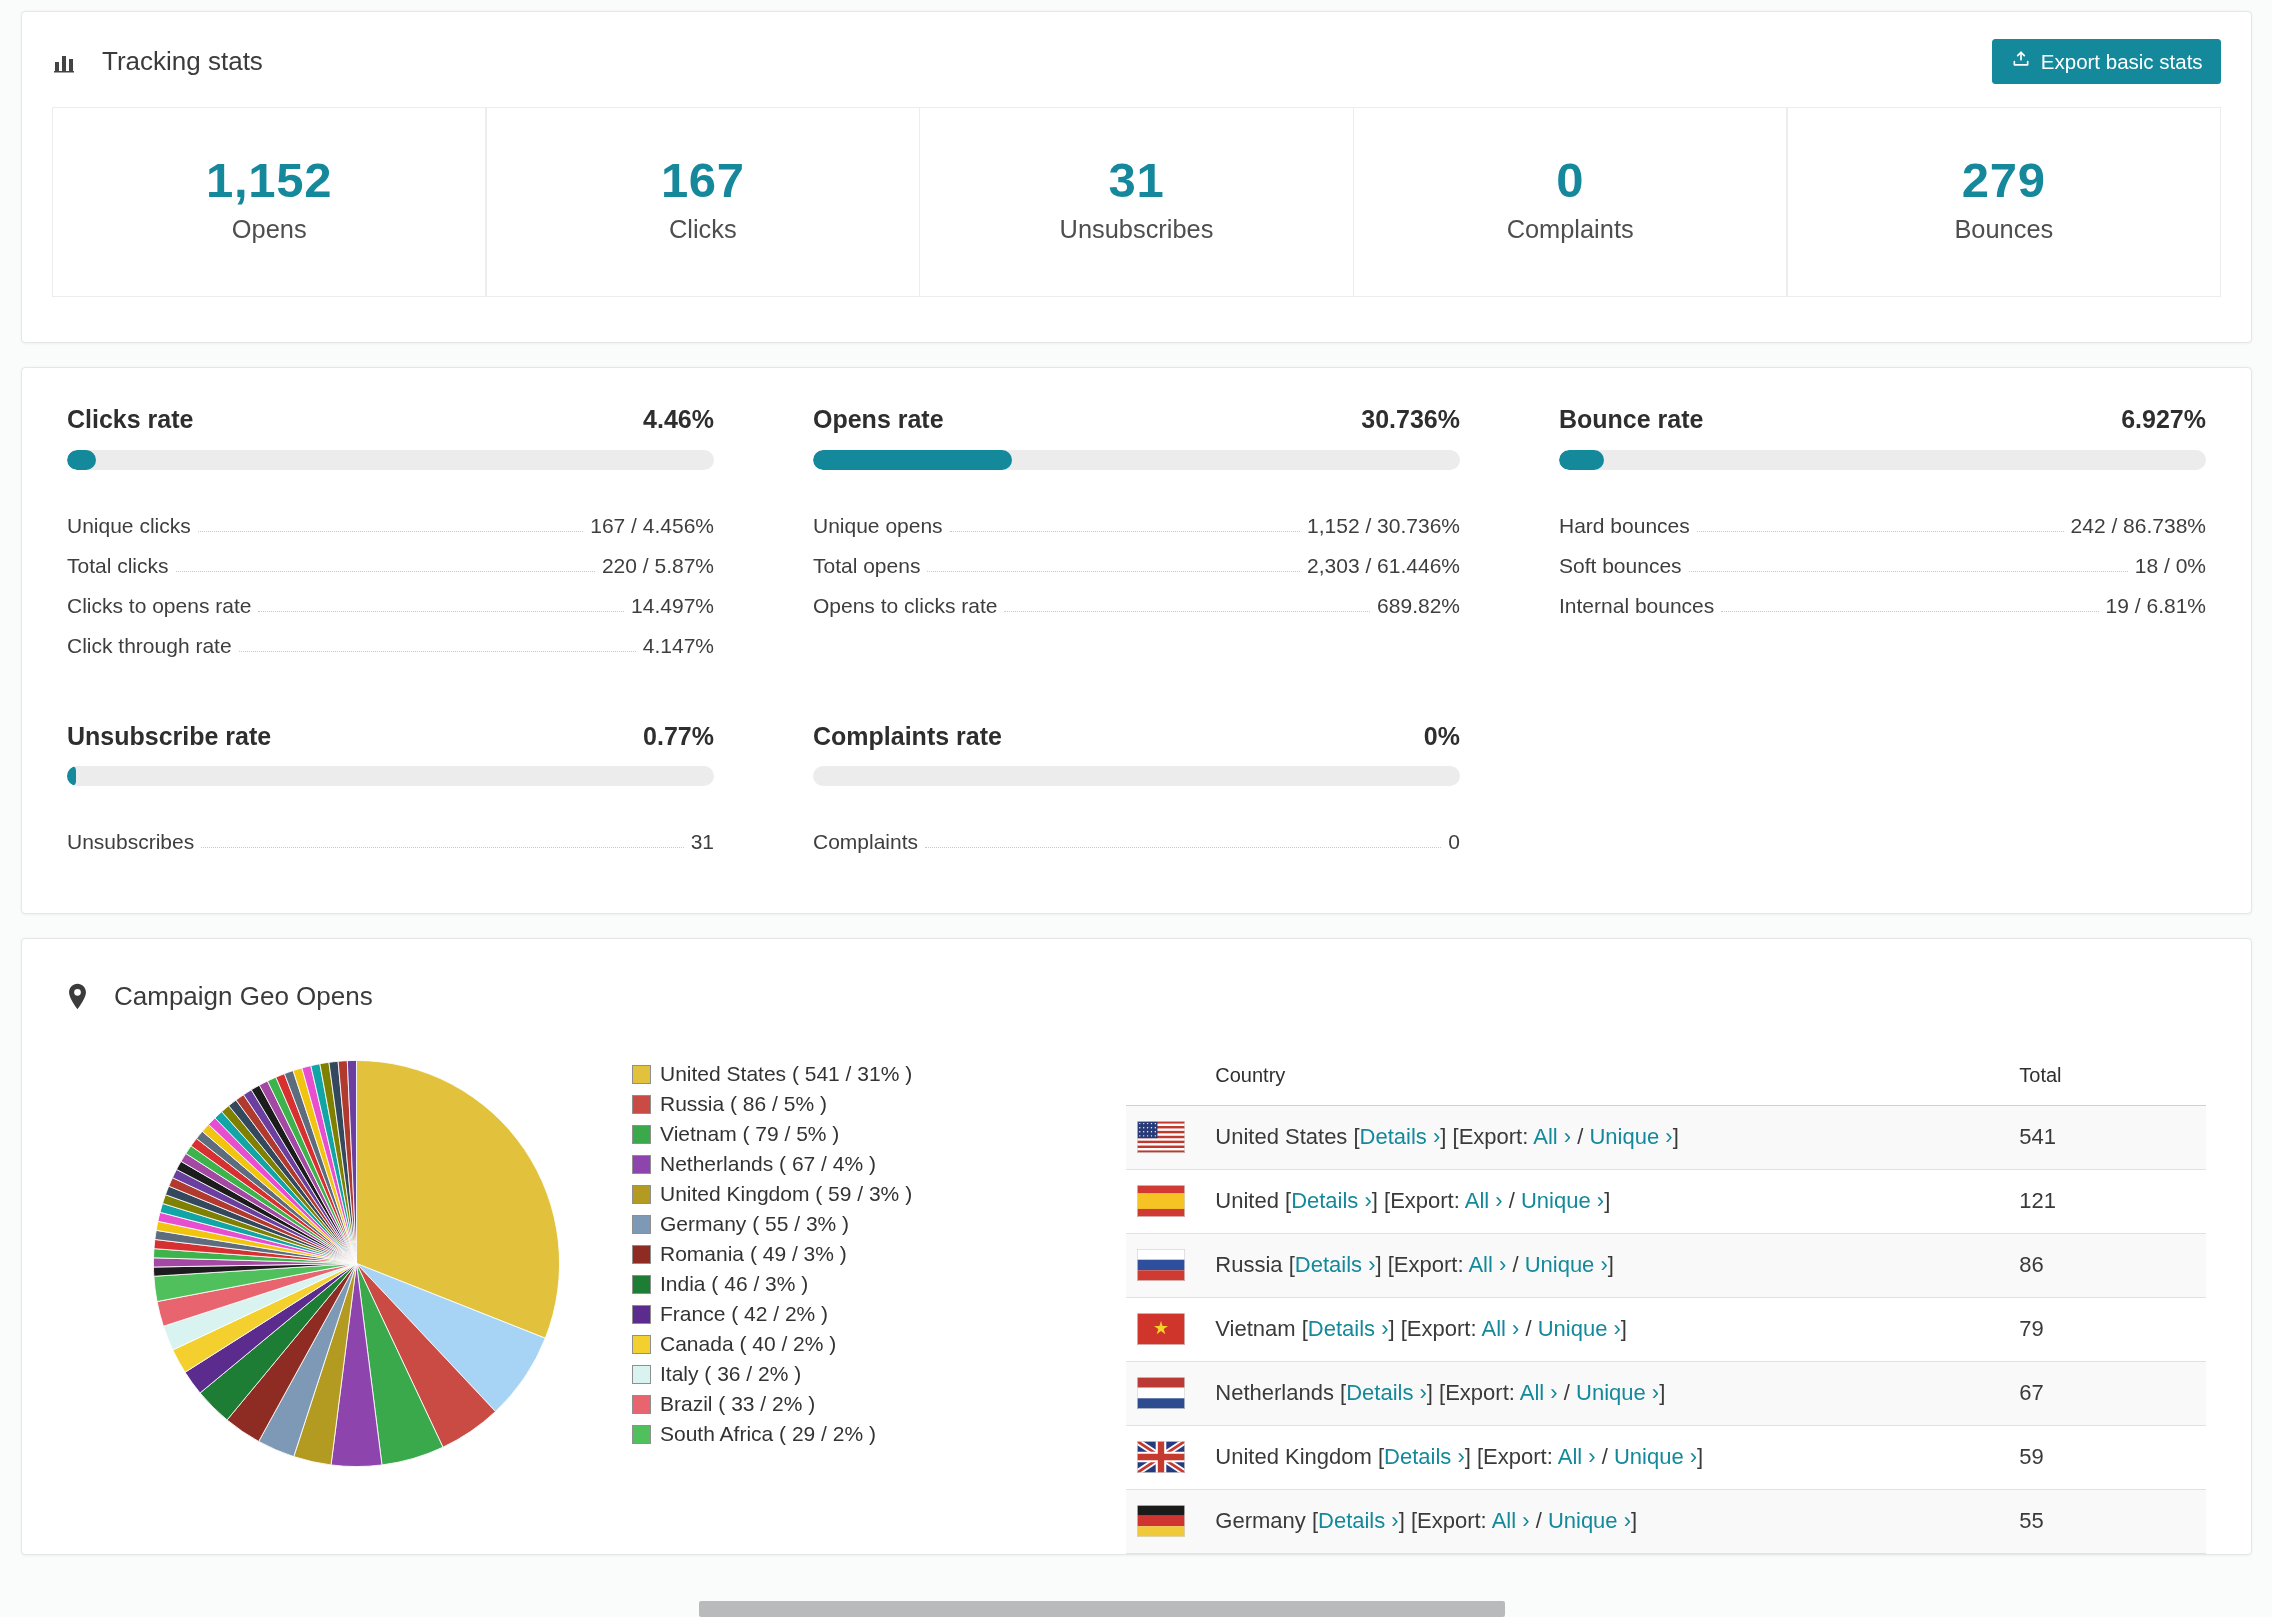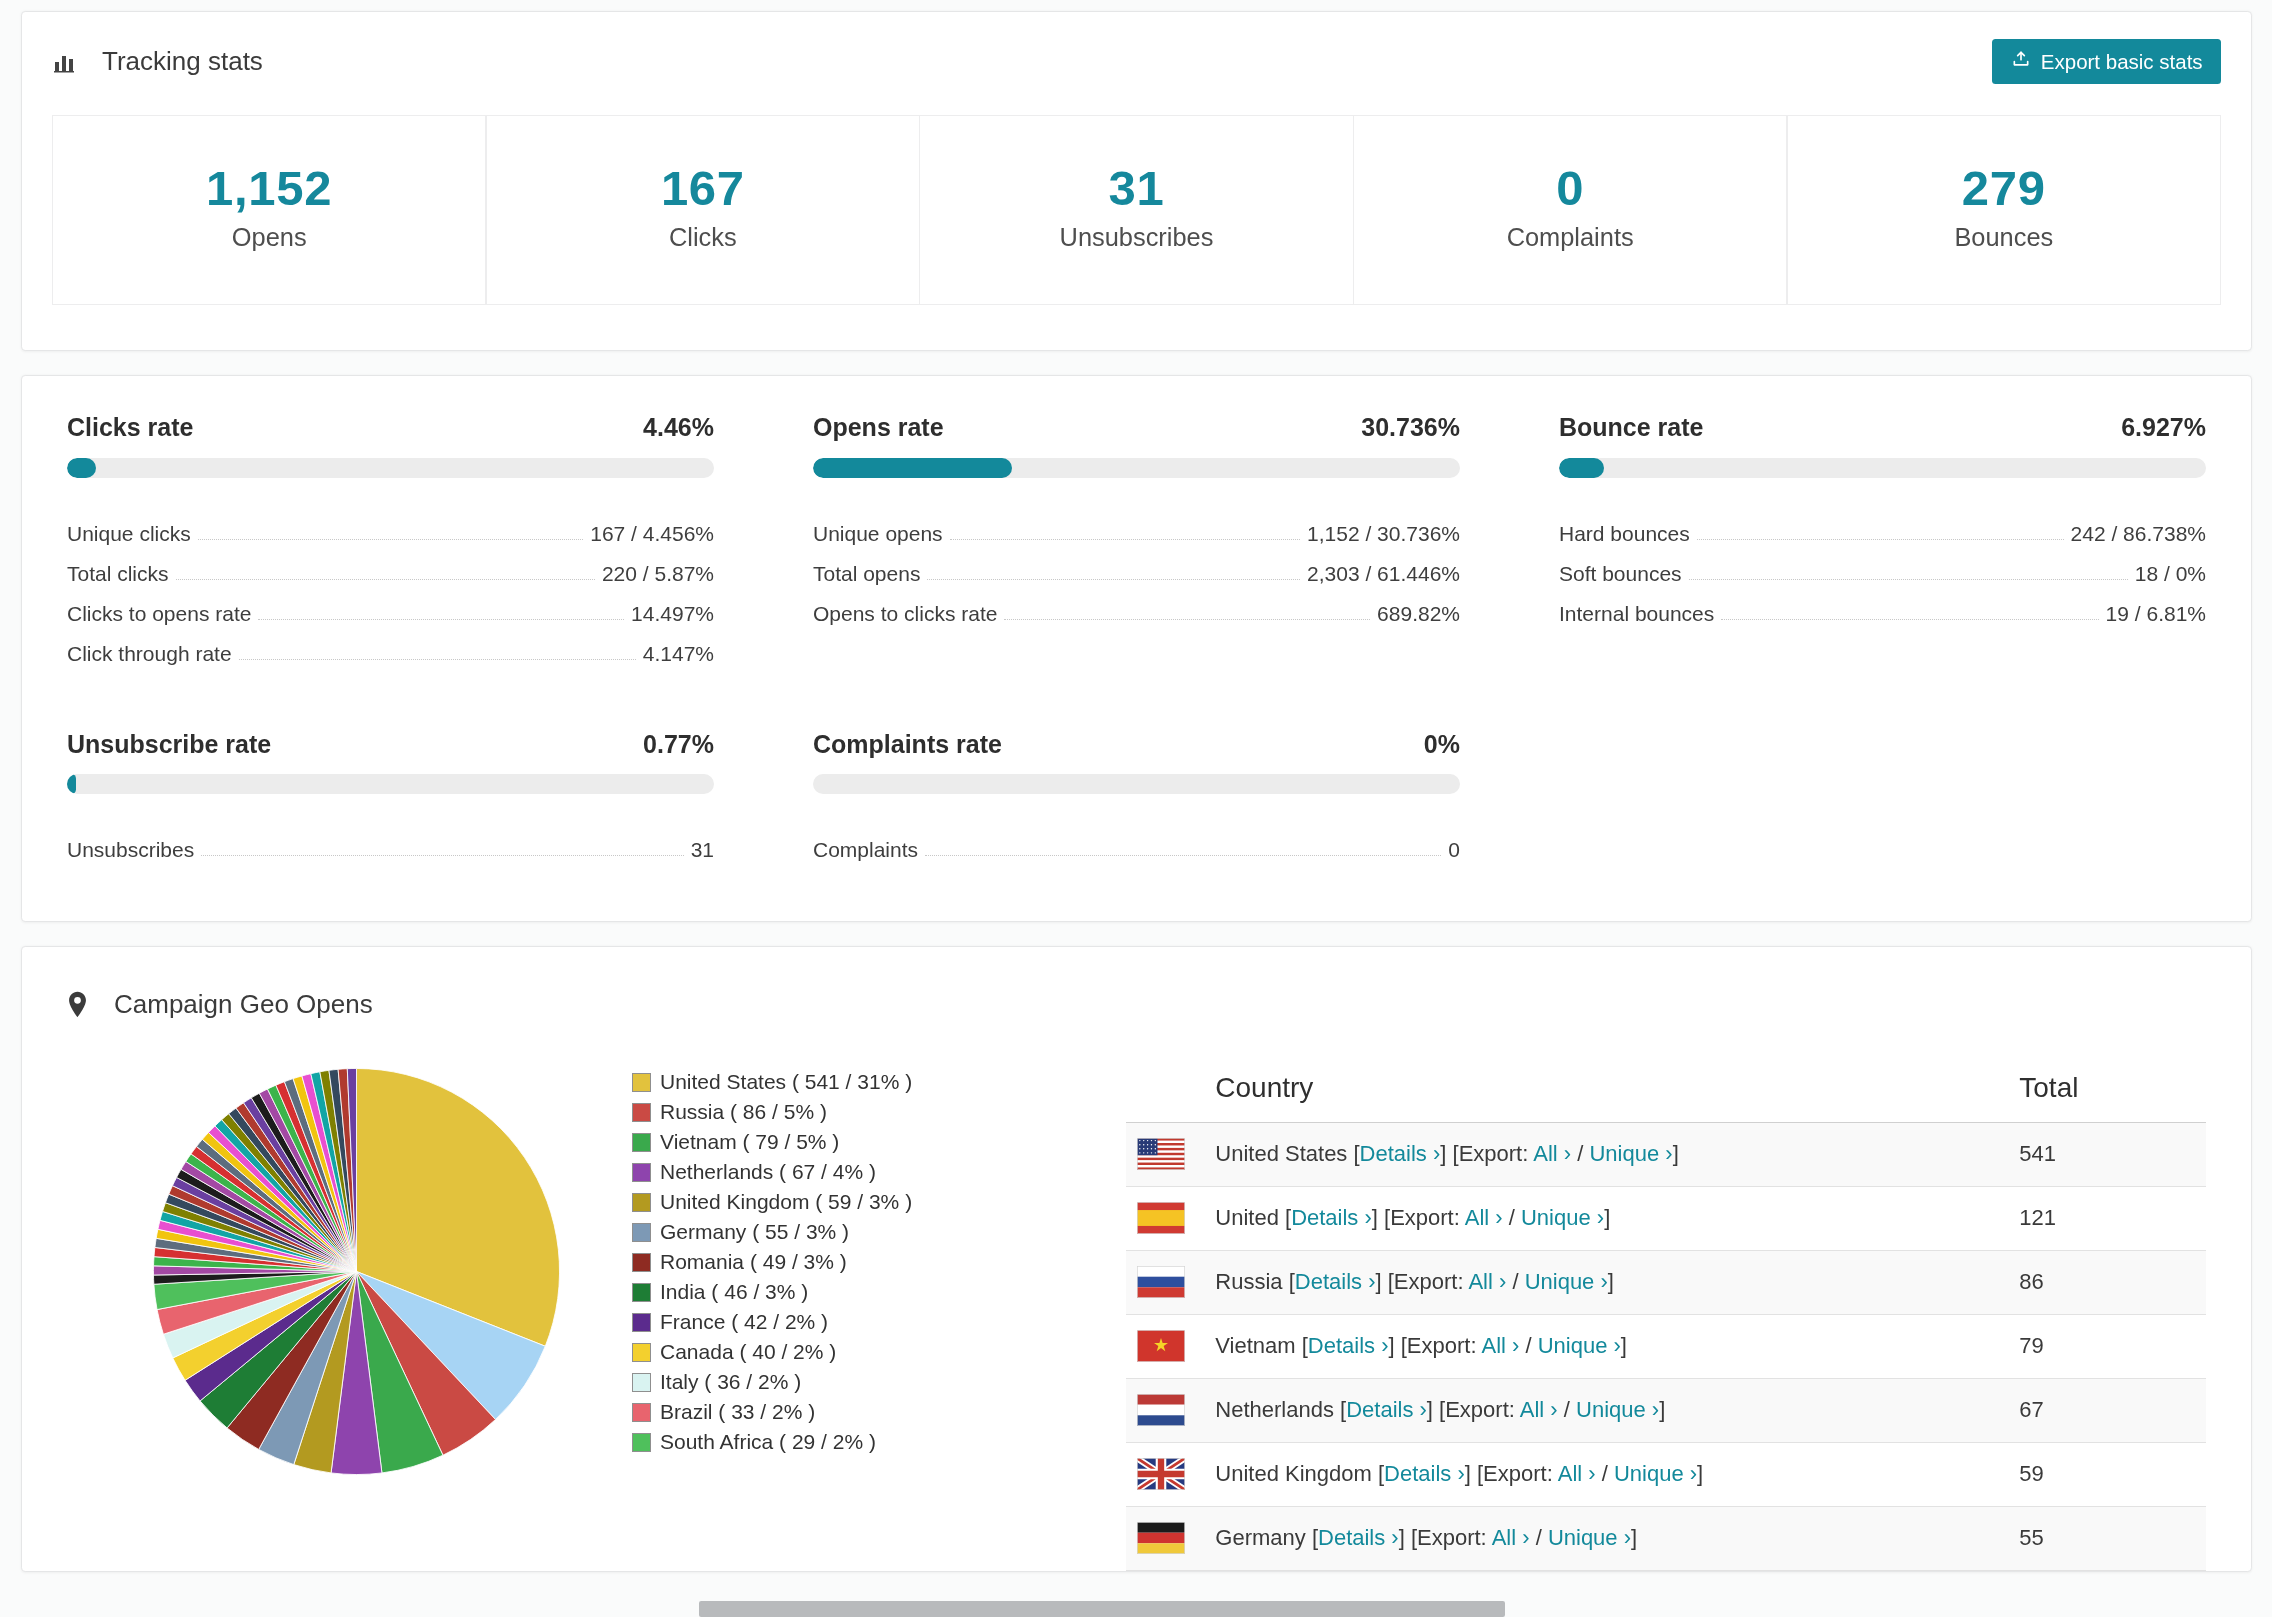--- a/index.html
+++ b/index.html
@@ -25,21 +25,21 @@
   .card-title { margin:0; font-size:26px; font-weight:500; color:#3b3b3b; display:flex; align-items:center; gap:26px; }
   .card-title svg { display:block; }
 
   
   .tracking-card { padding:27px 30px 45px; }
   .export-btn {
     background:var(--accent,#13899b); color:#fff; border:none; cursor:pointer;
     font-family:inherit; font-size:20.5px; height:45px; padding:0 18.4px;
     border-radius:3.5px; display:flex; align-items:center; gap:10px;
   }
-  .stats-row { display:flex; margin-top:31px; }
+  .stats-row { display:flex; margin-top:23px; }
   .stat-box { flex:1; border:0.7px solid #ededee; margin-left:-0.7px; text-align:center; padding:44px 0 52px; }
   .stat-box:first-child { margin-left:0; }
   .stat-value { font-size:49px; font-weight:700; color:var(--stat-number,#15889c); letter-spacing:0.7px; }
   .stat-label { font-size:25.4px; color:#4e4e4e; margin-top:7px; }
 
   
   .rates-card { padding:37px 45px 60px; }
   .rates-grid { display:grid; grid-template-columns:repeat(3,1fr); column-gap:99px; row-gap:65px; }
   .rate-head { display:flex; justify-content:space-between; align-items:baseline; font-size:25px; font-weight:700; color:#2e2e2e; margin-bottom:15.5px; }
   .bar { height:20px; border-radius:10px; background:#ececec; overflow:hidden; }
@@ -52,21 +52,21 @@
   
   .geo-card { padding:42px 45px 0; }
   .geo-content { display:flex; margin-top:40px; align-items:flex-start; }
   .pie-wrap { width:565px; padding-left:78px; flex:none; }
   .legend { width:494px; flex:none; list-style:none; margin:0; padding:7px 0 0; }
   .legend li { display:flex; align-items:center; gap:9px; font-size:21px; color:#333; height:30px; }
   .swatch { width:19px; height:19px; border:0.7px solid #8f8f8f; flex:none; }
 
   .geo-table { flex:1; border-collapse:collapse; }
   .geo-table th {
-    font-size:28px; font-weight:400; color:#2f2f2f; text-align:left;
+    font-size:20px; font-weight:400; color:#2f2f2f; text-align:left;
     padding:11.3px 11.3px 18.4px; border-bottom:1.4px solid #d0d0d0;
   }
   .geo-table td { font-size:22px; color:#3a3a3a; padding:15.5px 11.3px; border-bottom:0.7px solid #e2e2e2; vertical-align:middle; }
   .geo-table tbody tr.odd { background:#f9f9f9; }
   .flag-td { width:78px; padding-right:2.8px; }
   .flag-td svg { display:block; }
   .total-td { width:198px; }
   .geo-table a { color:var(--accent,#13899b); text-decoration:none; cursor:pointer; }
 
   

